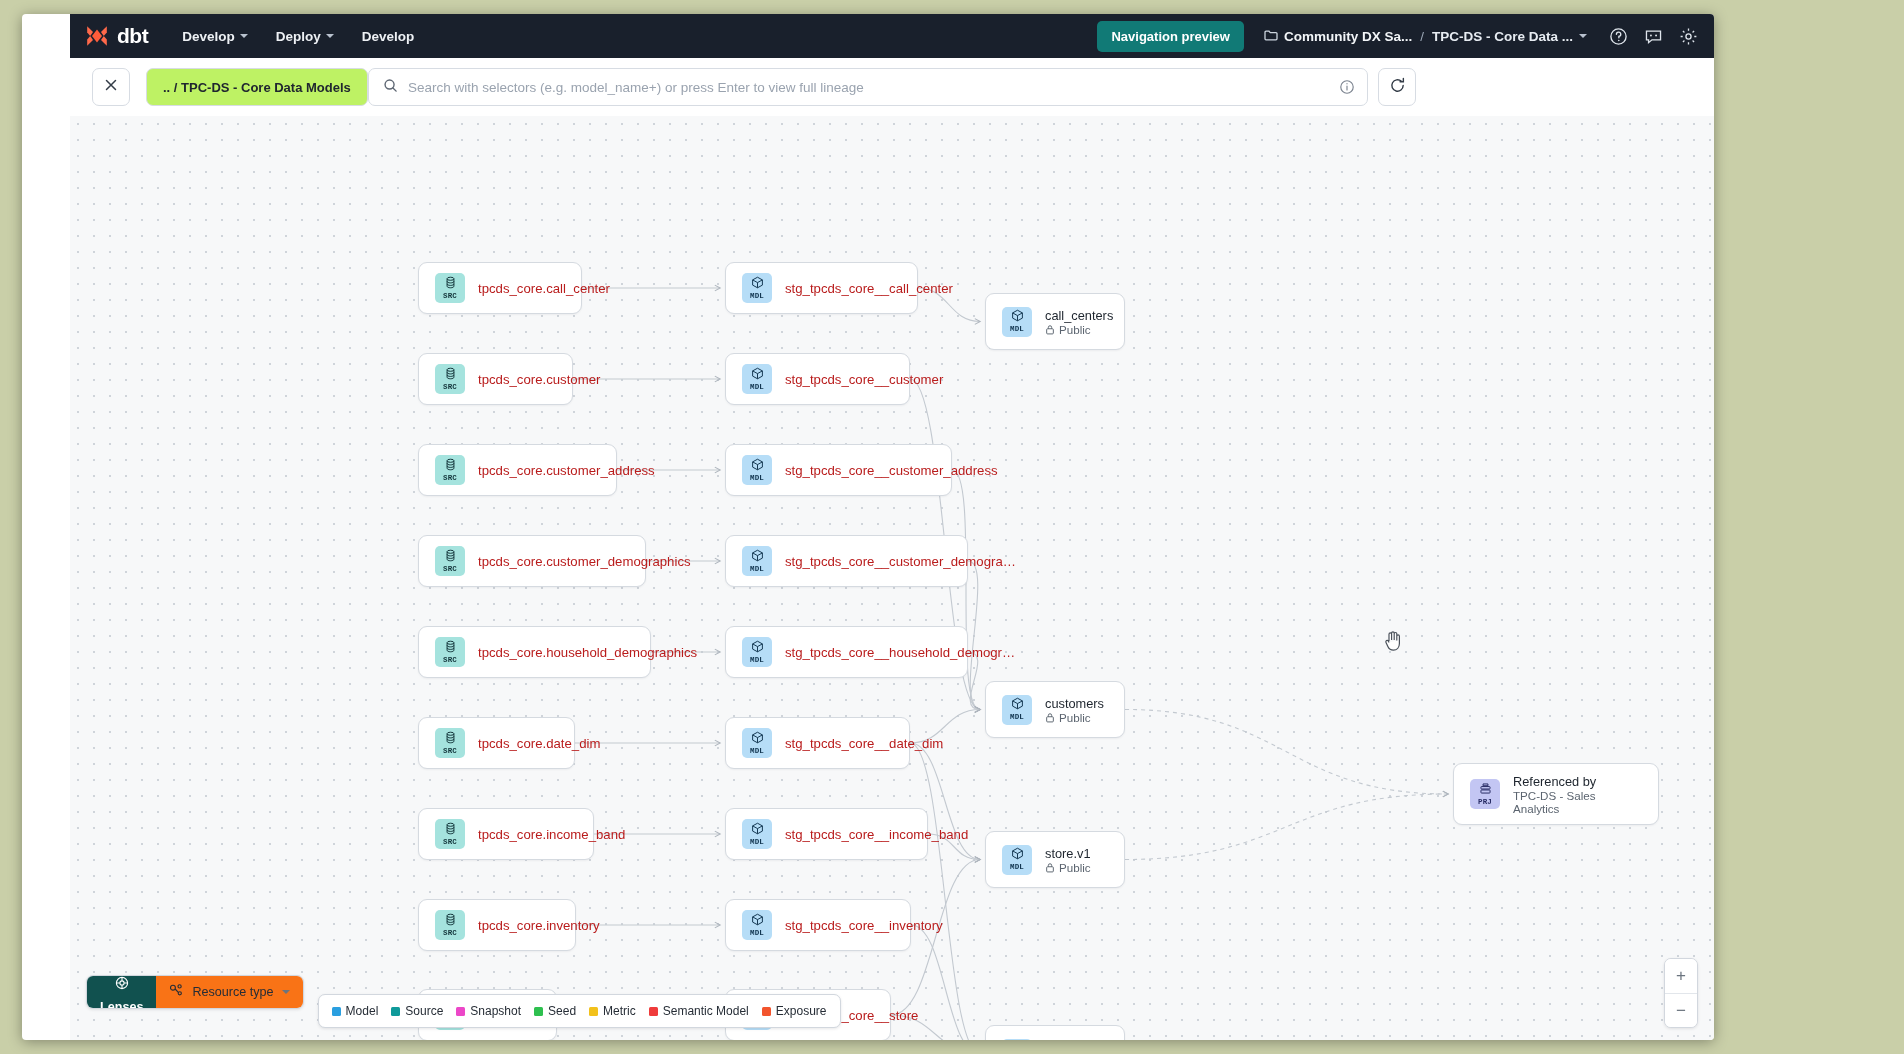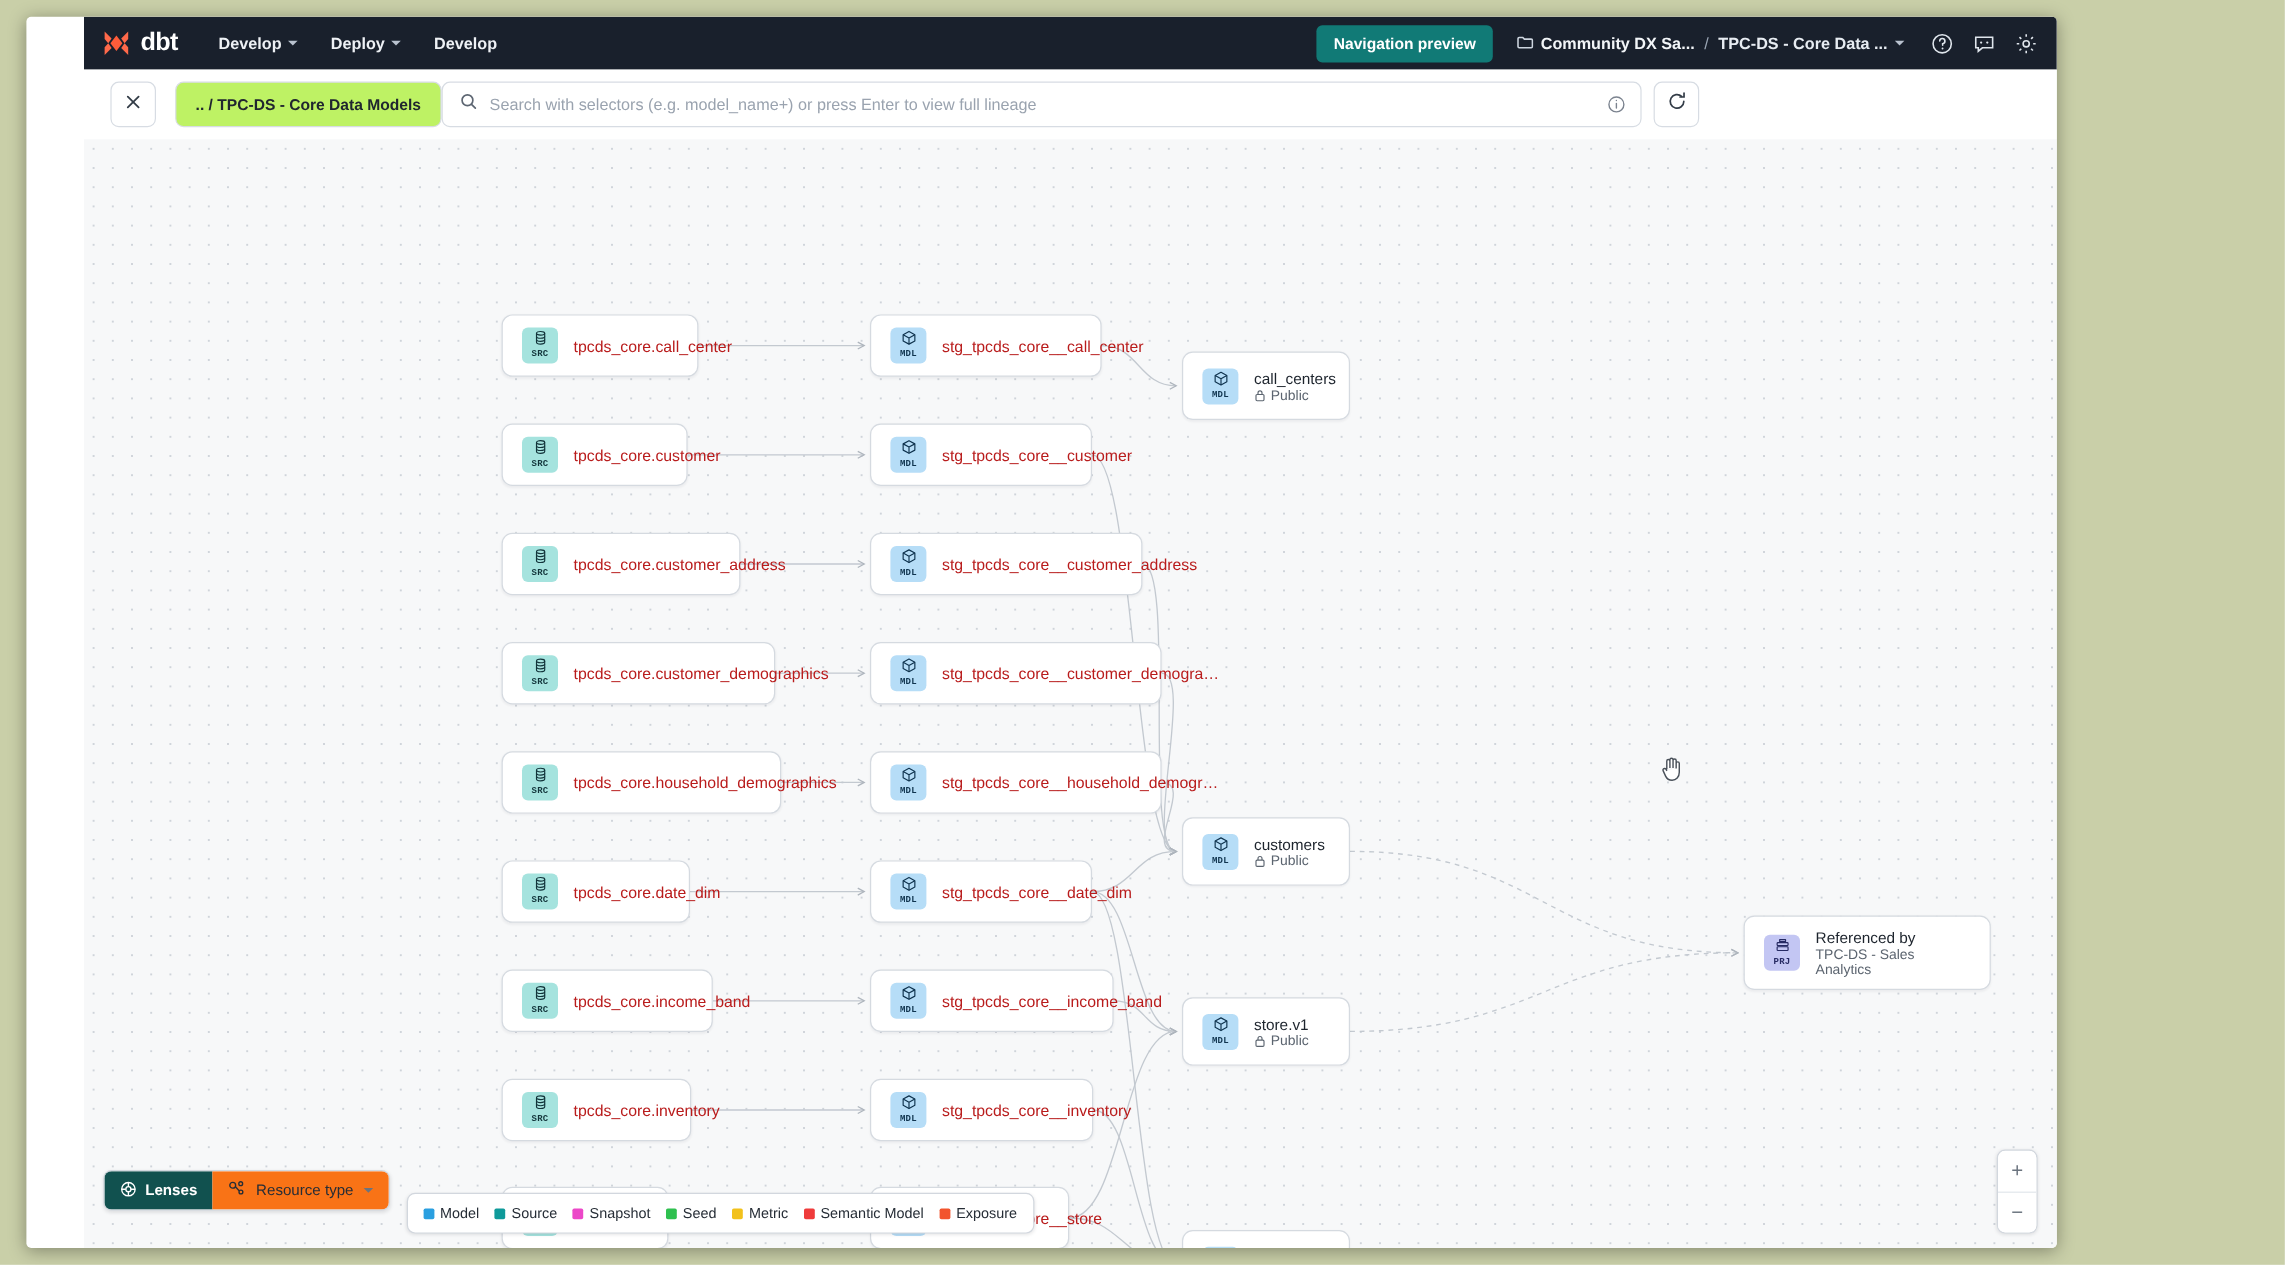--- a/index.html
+++ b/index.html
@@ -181,21 +181,21 @@
     display: flex; align-items: stretch;
     height: 34px;
     border: 1px solid #d2d7de; border-radius: 7px;
     background: #fff; overflow: hidden;
     box-shadow: 0 1px 3px rgba(18,24,33,.10);
   }
   #lenses-btn {
     background: #11514f; color: #fff;
     display: flex; align-items: center; gap: 7px;
     padding: 0 13px; font-size: 12.6px; font-weight: 700;
-    cursor: pointer; border: none;
+    cursor: pointer; border: none; flex-direction: column;
   }
   #resource-type-btn {
     display: flex; align-items: center; gap: 8px;
     padding: 0 13px; font-size: 12.6px; color: #262d36;
     cursor: pointer; background: #f97316;
   }
   #legend {
     height: 34px;
     border: 1px solid #d2d7de; border-radius: 7px;
     background: #fff;

